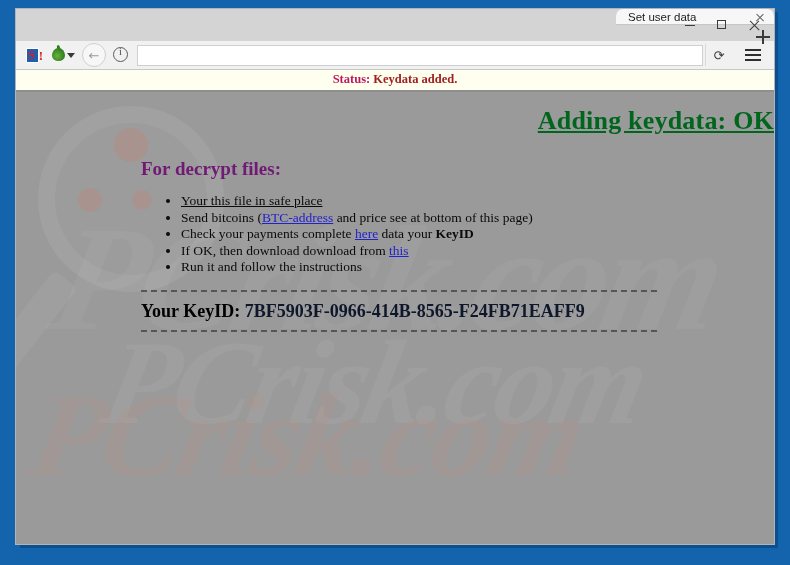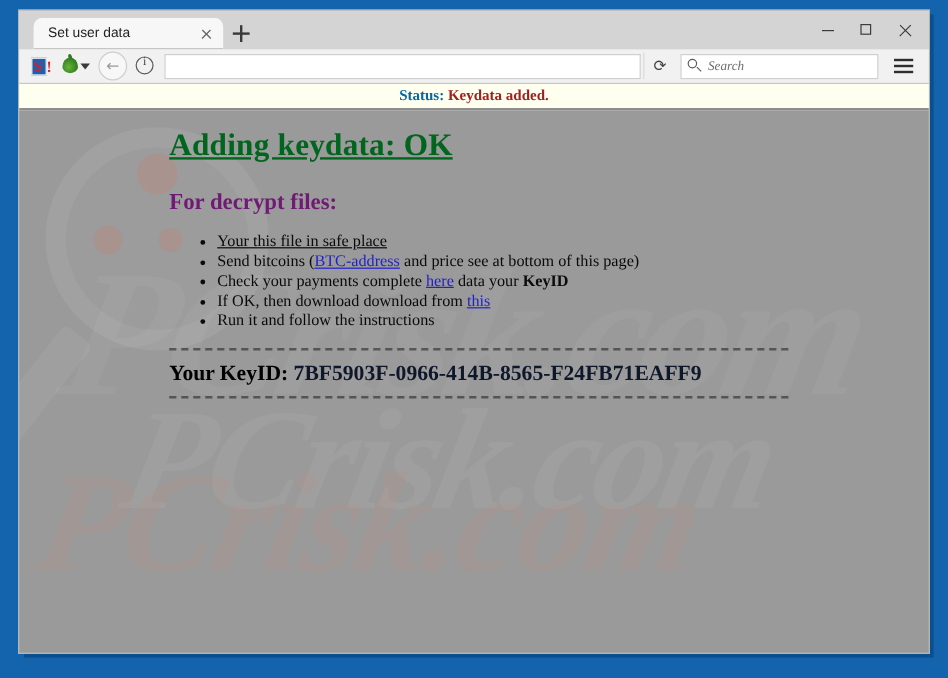--- a/index.html
+++ b/index.html
@@ -44,20 +44,21 @@
     flex-direction: column;
   }
 
   
   .tabstrip {
     position: relative;
     height: 32px;
     background: #d4d4d4;
     display: flex;
     align-items: flex-end;
+    flex-direction: column;
   }
   .tab {
     position: relative;
     margin-left: 12px;
     width: 158px;
     height: 26px;
     background: #f7f7f7;
     border-top-left-radius: 7px;
     border-top-right-radius: 7px;
     display: flex;
@@ -347,21 +348,21 @@
   
   .status-band {
     background: #fffff0;
     border-bottom: 2px solid #8e8e8e;
     height: 20px;
     text-align: center;
     font: bold 12.5px "Liberation Serif", serif;
     line-height: 19px;
     flex: none;
   }
-  .status-label { color: #0369a1; }
+  .status-label { color: #be185d; }
   .status-value { color: #a02020; }
 
   
   .page {
     position: relative;
     flex: 1;
     background: #9a9a9a;
     overflow: hidden;
   }
 
@@ -436,20 +437,21 @@
     padding: 14px 0 0 125px;
     font-family: "Liberation Serif", serif;
   }
 
   h1.title {
     margin: 0;
     font: bold 26px "Liberation Serif", serif;
     color: #00661e;
     text-decoration: underline;
     letter-spacing: .2px;
+    text-align: right;
   }
   h2.subtitle {
     margin: 22px 0 0 0;
     font: bold 19px "Liberation Serif", serif;
     color: #701a75;
   }
   ul.steps {
     margin: 13px 0 0 0;
     padding-left: 40px;
     font: 13.5px "Liberation Serif", serif;
@@ -550,27 +552,20 @@
         <span class="circ"></span>
         <span class="i">i</span>
       </div>
 
       <div class="urlbar"></div>
 
       <div class="reload-btn">
         <span class="glyph">⟳</span>
       </div>
 
-      <div class="searchbar">
-        <span class="mag">
-          <span class="lens"></span>
-          <span class="handle"></span>
-        </span>
-        <span class="ph">Search</span>
-      </div>
 
       <div class="menu-btn">
         <span></span>
         <span></span>
         <span></span>
       </div>
     </div>
 
     <div class="status-band">
       <span class="status-label">Status:</span>

